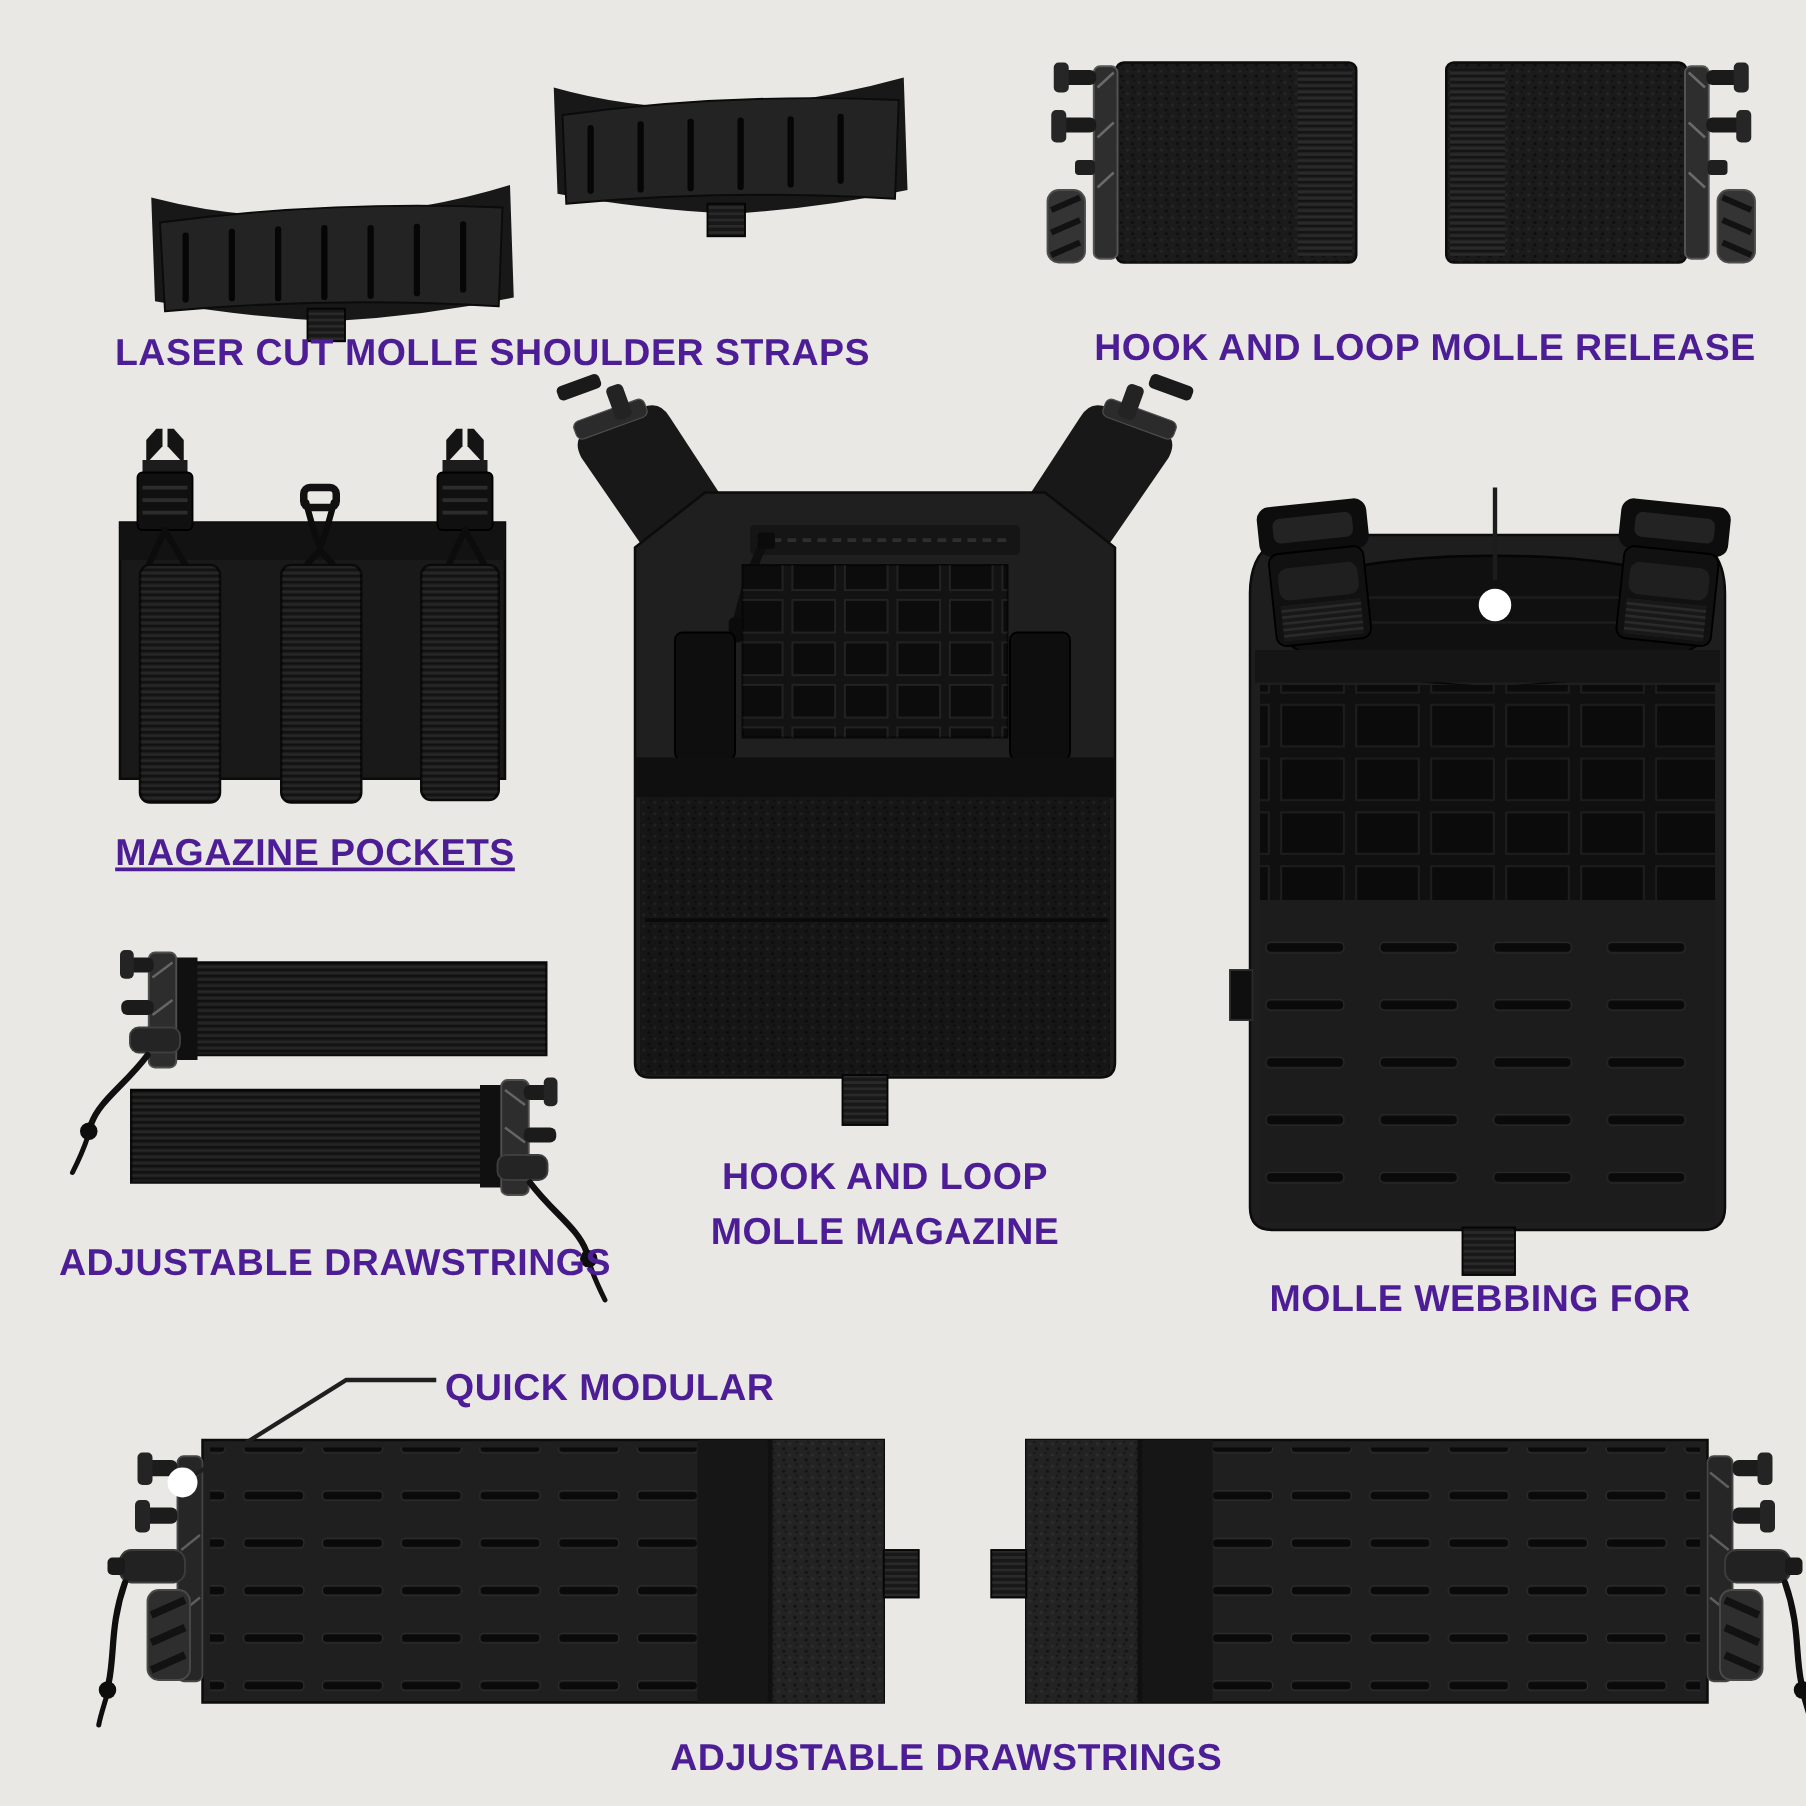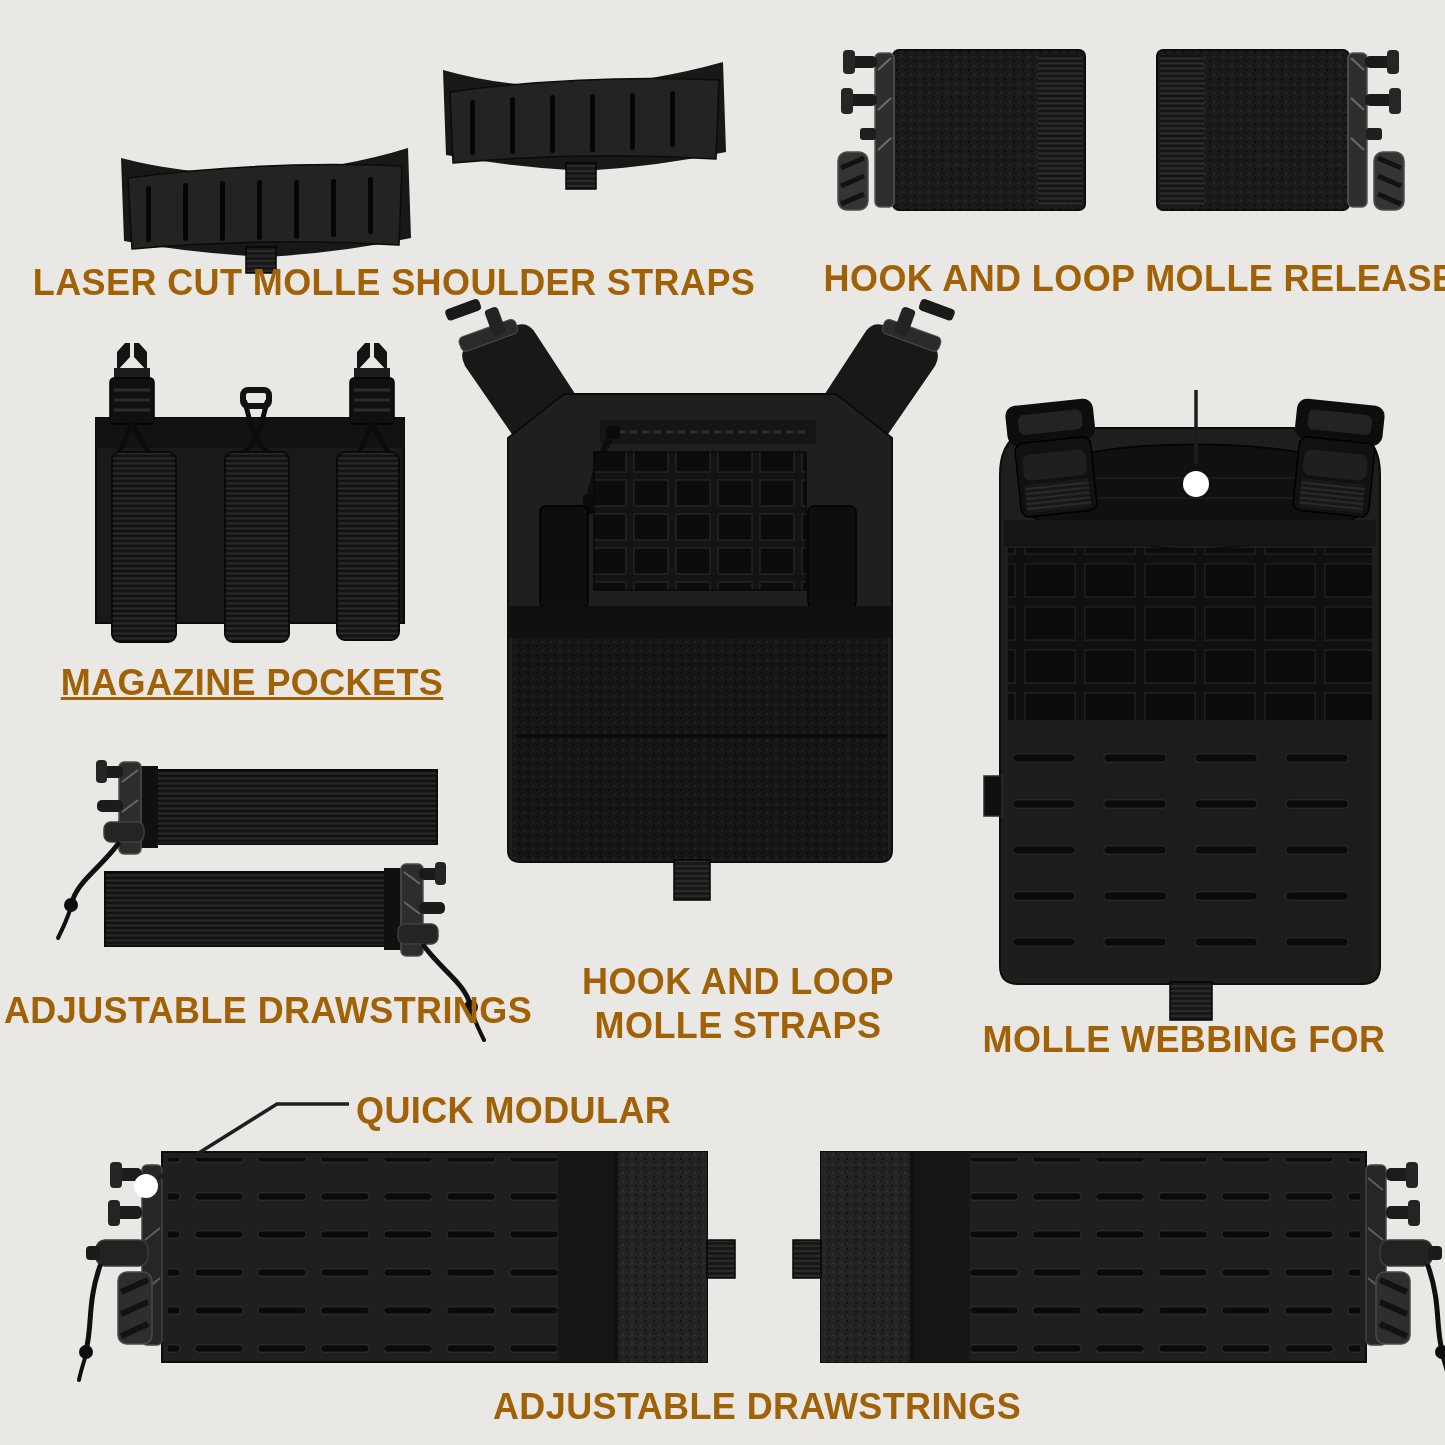--- a/index.html
+++ b/index.html
@@ -6,23 +6,23 @@
   body{font-family:"Liberation Sans", sans-serif;}
   .canvas{
     position:relative;
     width:1445px;height:1445px;
     background:#e9e8e5;
     overflow:hidden;
   }
   .art{position:absolute;left:0;top:0;width:1445px;height:1445px;}
   .label{
     position:absolute;
-    color:#a16207;
+    color:#4c1d95;
     font-weight:700;
-    font-size:36px;
+    font-size:30px;
     letter-spacing:0.4px;
     white-space:nowrap;
     line-height:46px;
   }
   .label.centered{transform:translateX(-50%);text-align:center;}
   .label.two-line{line-height:44px;}
 </style>
 </head>
 <body>
 
@@ -246,23 +246,23 @@
 
 <div class="label centered" style="left:394px;top:260px;">LASER CUT MOLLE SHOULDER STRAPS</div>
 
 <div class="label centered" style="left:1140px;top:256px;">HOOK AND LOOP MOLLE RELEASE</div>
 
 
 <div class="label centered" style="left:252px;top:660px;text-decoration:underline;">MAGAZINE POCKETS</div>
 
 <div class="label centered" style="left:268px;top:988px;">ADJUSTABLE DRAWSTRINGS</div>
 
-<div class="label centered two-line" style="left:738px;top:920px;margin-top:40px;">
+<div class="label centered two-line" style="left:708px;top:920px;">
   <div>HOOK AND LOOP</div>
-  <div>MOLLE STRAPS</div>
+  <div>MOLLE MAGAZINE</div>
 </div>
 
 <div class="label centered two-line" style="left:1184px;top:1018px;">
   <div>MOLLE WEBBING FOR</div>
 </div>
 
 <div class="label" style="left:356px;top:1088px;">QUICK MODULAR</div>
 
 <div class="label centered" style="left:757px;top:1384px;">ADJUSTABLE DRAWSTRINGS</div>
 

